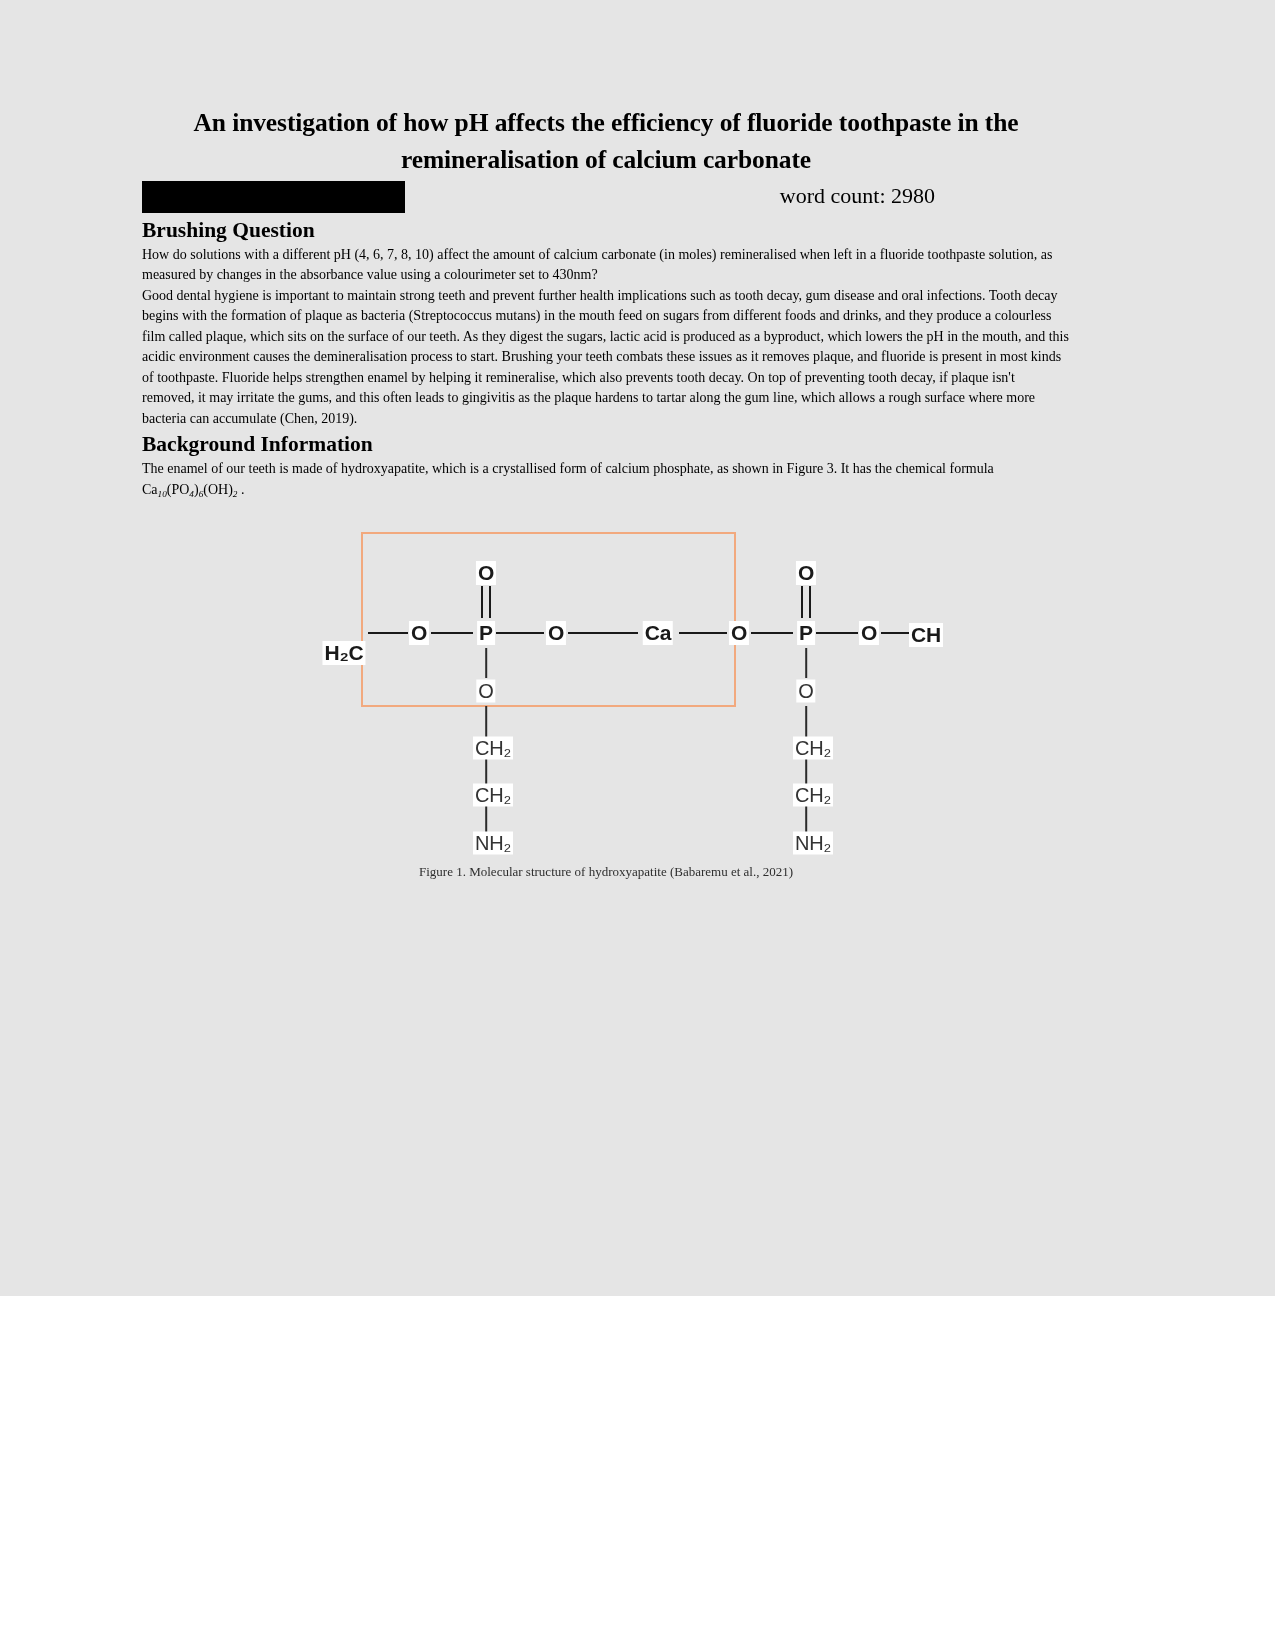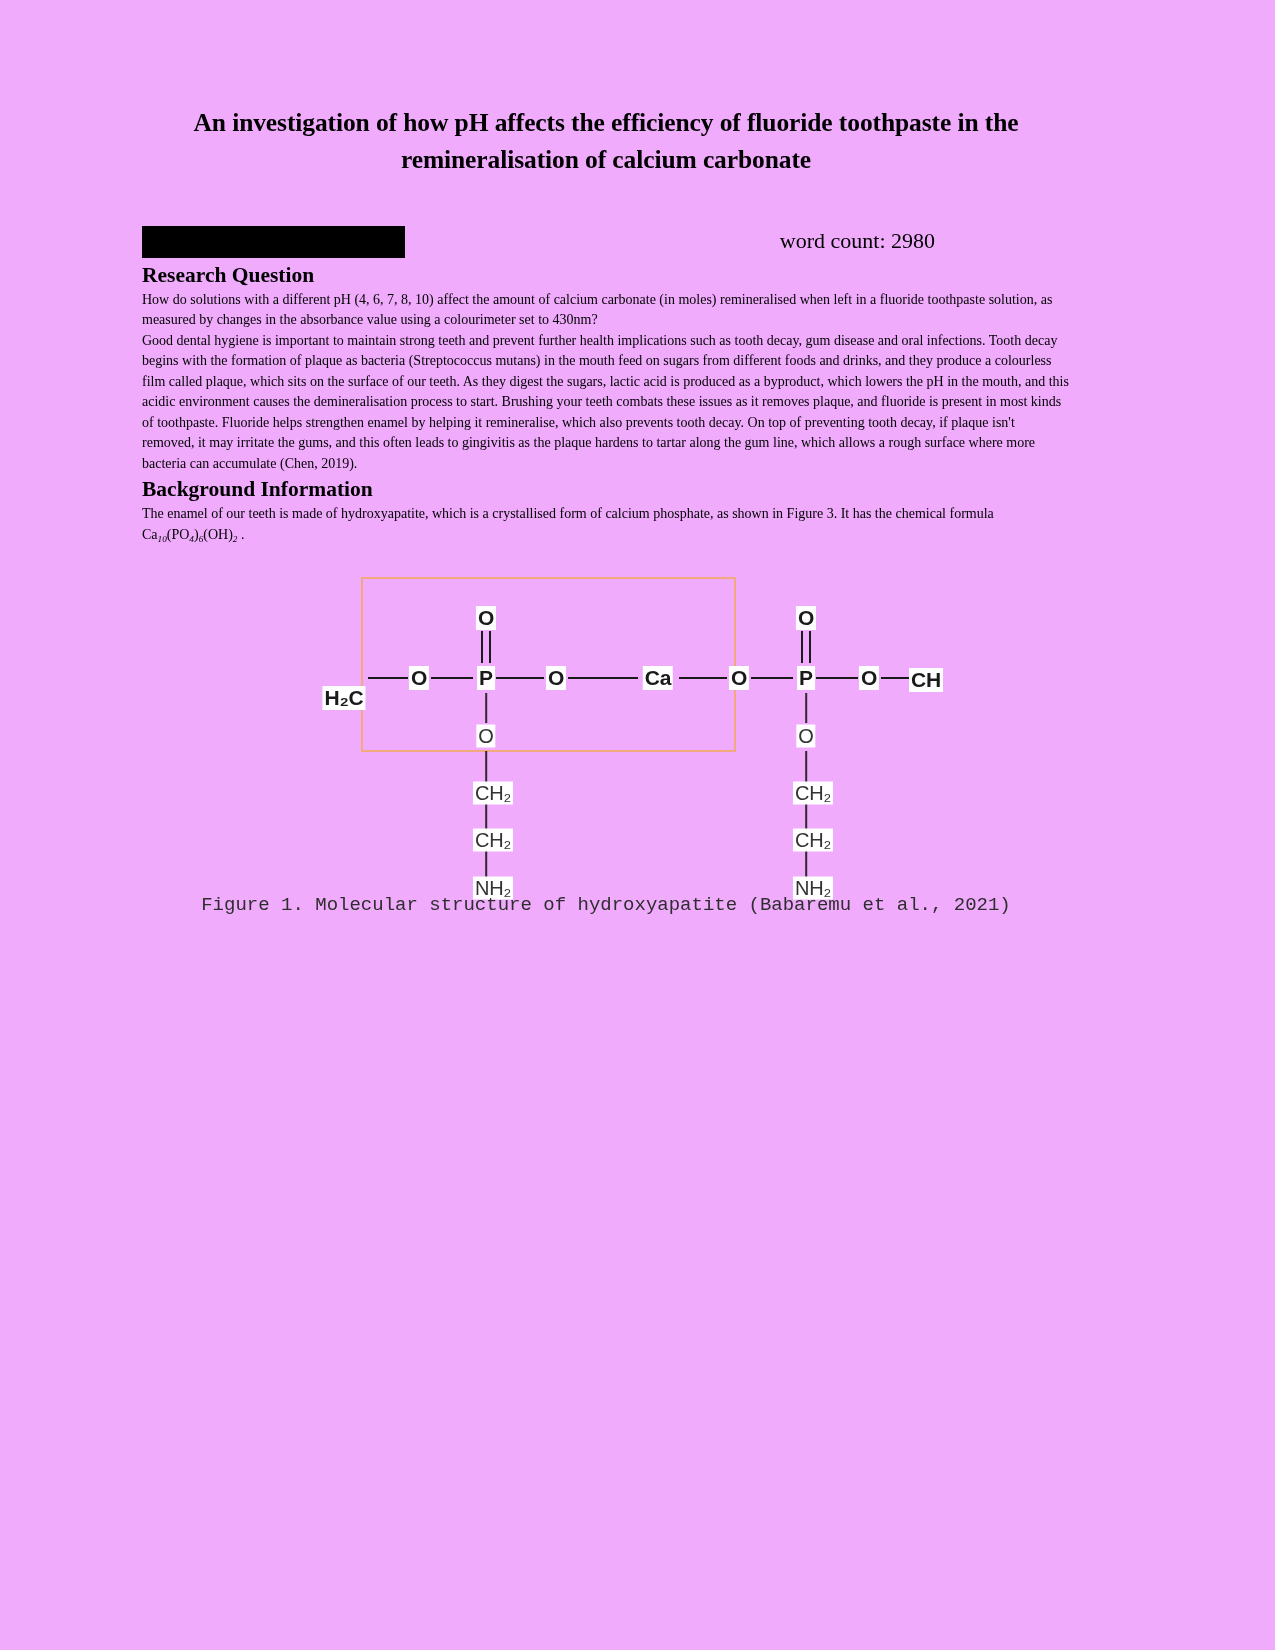--- a/index.html
+++ b/index.html
@@ -7,22 +7,22 @@
     padding: 0;
     background: #ffffff;
   }
   body {
     font-family: "Liberation Serif", "DejaVu Serif", serif;
     color: #000000;
   }
   .page {
     position: relative;
     width: 1275px;
-    height: 1650px;
-    background: #f0abfc;
+    height: 1296px;
+    background: #e5e5e5;
     box-sizing: border-box;
     overflow: hidden;
   }
   .content {
     position: absolute;
     left: 142px;
     top: 0;
     width: 928px;
   }
 
@@ -32,21 +32,20 @@
     padding-top: 105px;
     font-size: 25.5px;
     font-weight: bold;
     line-height: 1.45;
     text-align: center;
     letter-spacing: -0.1px;
   }
 
   
   .meta-row {
-    margin-top: 45px;
     height: 36px;
     position: relative;
   }
   .redaction-block {
     position: absolute;
     left: 0px;
     top: 2px;
     width: 263px;
     height: 32px;
     background: #000000;
@@ -141,42 +140,42 @@
   .bond-v.thin { width: 1.6px; background: #2b2b2b; }
   .dbl {
     position: absolute;
     width: 2px;
     background: #1a1a1a;
     transform: translateX(-50%);
   }
   .fig-caption {
     position: absolute;
     left: 0;
-    top: 321px;
+    top: 336px;
     width: 928px;
     text-align: center;
-    font-size: 19px;
+    font-size: 13px;
     color: #2e2e2e;
-    font-family: Liberation Mono, monospace;
+    font-family: Liberation Serif, serif;
   }
 </style>
 </head>
 <body>
 
 <div class="page">
   <div class="content">
 
     <h1 class="doc-title">An investigation of how pH affects the efficiency of fluoride toothpaste in the remineralisation of calcium carbonate</h1>
 
     <div class="meta-row">
       <div class="redaction-block"></div>
       <div class="word-count">word count: 2980</div>
     </div>
 
-    <h2 class="section-heading sp-rq-head">Research Question</h2>
+    <h2 class="section-heading sp-rq-head">Brushing Question</h2>
     <p class="body-text sp-rq-body">How do solutions with a different pH (4, 6, 7, 8, 10) affect the amount of calcium carbonate (in moles) remineralised when left in a fluoride toothpaste solution, as measured by changes in the absorbance value using a colourimeter set to 430nm?</p>
 
     <p class="body-text sp-intro-body">Good dental hygiene is important to maintain strong teeth and prevent further health implications such as tooth decay, gum disease and oral infections. Tooth decay begins with the formation of plaque as bacteria (Streptococcus mutans) in the mouth feed on sugars from different foods and drinks, and they produce a colourless film called plaque, which sits on the surface of our teeth. As they digest the sugars, lactic acid is produced as a byproduct, which lowers the pH in the mouth, and this acidic environment causes the demineralisation process to start. Brushing your teeth combats these issues as it removes plaque, and fluoride is present in most kinds of toothpaste. Fluoride helps strengthen enamel by helping it remineralise, which also prevents tooth decay. On top of preventing tooth decay, if plaque isn't removed, it may irritate the gums, and this often leads to gingivitis as the plaque hardens to tartar along the gum line, which allows a rough surface where more bacteria can accumulate (Chen, 2019).</p>
 
     <h2 class="section-heading sp-bg-head">Background Information</h2>
     <p class="body-text sp-bg-body"><span>The enamel of our teeth is made of hydroxyapatite, which is a crystallised form of calcium phosphate, as shown in Figure 3. It has the chemical formula Ca</span><sub>10</sub><span>(PO</span><sub>4</sub><span>)</span><sub>6</sub><span>(OH)</span><sub>2</sub><span> .</span></p>
 
     <div class="figure-wrap">
       <div class="molecule">
 

